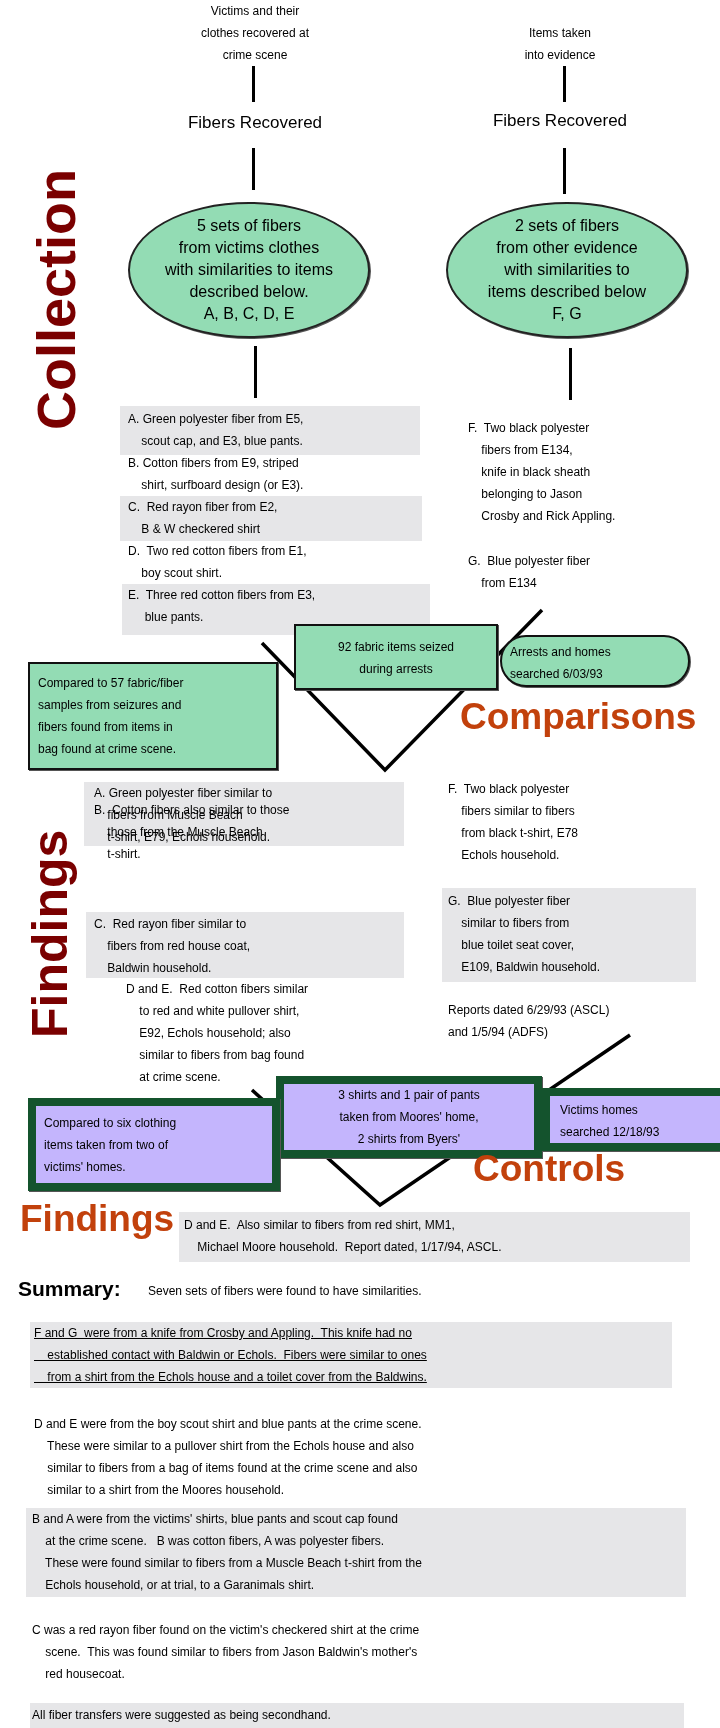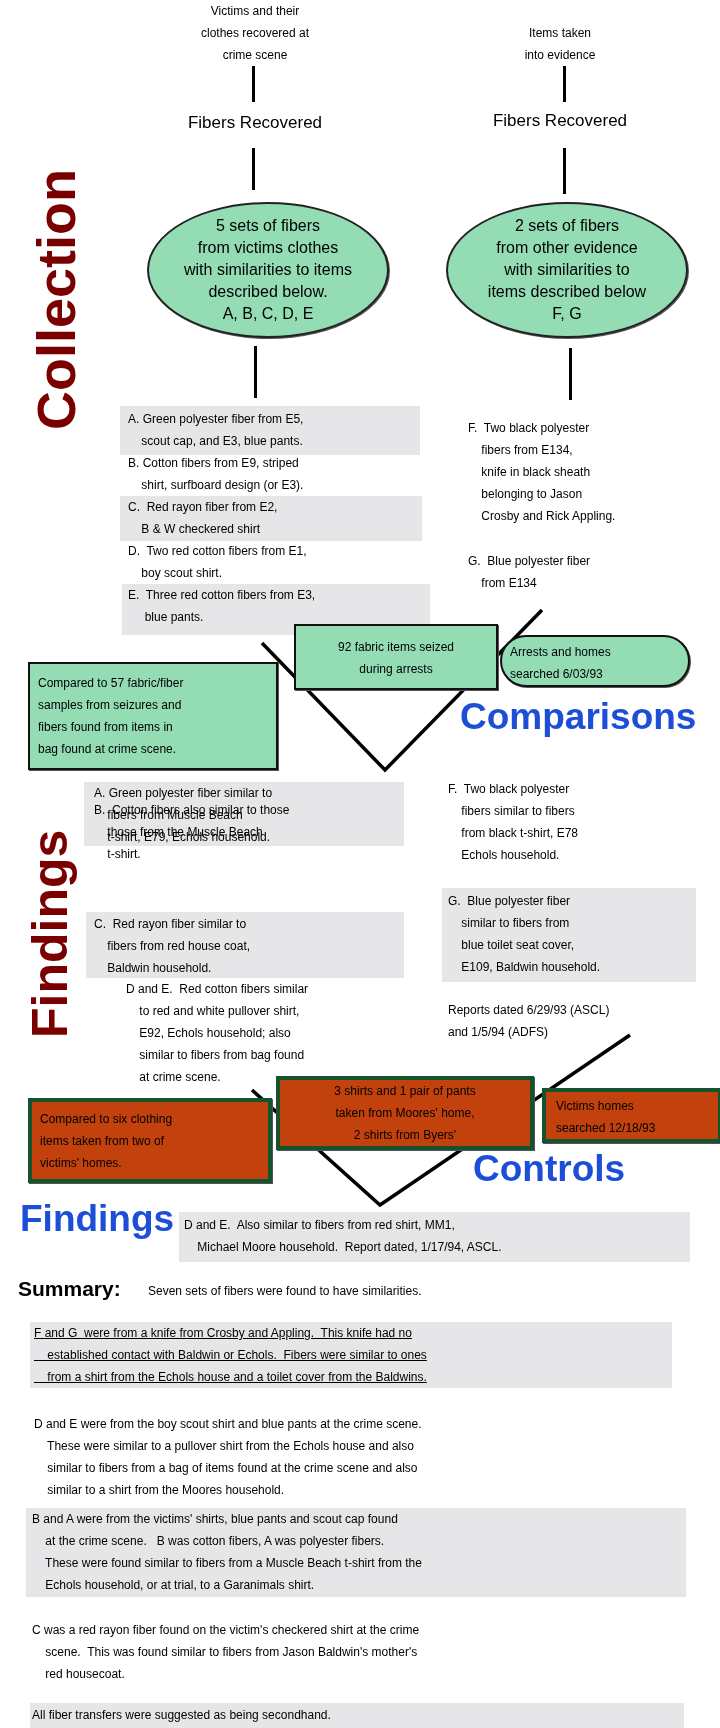--- a/index.html
+++ b/index.html
@@ -3,23 +3,23 @@
 <meta charset="utf-8">
 <style>
   html, body { margin:0; padding:0; background:#ffffff; }
   body { width:720px; height:1728px; position:relative; overflow:hidden;
          font-family:"Liberation Sans", sans-serif; color:#000; }
   .abs { position:absolute; }
   .t { font-size:12px; line-height:22px; white-space:pre; }
   .ctr { text-align:center; }
   .gray { background:#e6e6e8; }
   .green { background:#93dcb4; border:2px solid #111; box-shadow:1px 1px 0 #555; }
-  .pink { background:#c2410c; border:4px solid #14532d; box-shadow:1px 1px 0 #555; }
+  .pink { background:#c4b5fd; border:8px solid #14532d; box-shadow:1px 1px 0 #555; }
   .vline { position:absolute; width:3px; background:#000; }
-  .hdr { color:#1d4ed8; font-weight:bold; }
+  .hdr { color:#c2410c; font-weight:bold; }
   .vlabel { position:absolute; color:#7a0000; font-weight:bold; font-size:52px;
             transform:rotate(-90deg); transform-origin:left top; white-space:nowrap; line-height:52px; }
   .ellipse { position:absolute; background:#93dcb4; border:2px solid #222; border-radius:50%;
              display:flex; align-items:center; justify-content:center; text-align:center;
              font-size:16px; line-height:22px; white-space:pre; box-shadow:1px 1px 0 #555; }
   svg.lines { position:absolute; left:0; top:0; }
 </style>
 </head>
 <body>
 
@@ -40,21 +40,21 @@
 crime scene</div>
 <div class="abs t ctr" style="left:460px; top:22px; width:200px;">Items taken
 into evidence</div>
 <div class="vline" style="left:252px; top:66px; height:36px;"></div>
 <div class="vline" style="left:563px; top:66px; height:36px;"></div>
 <div class="abs t ctr" style="left:150px; top:112px; width:210px; font-size:17px;">Fibers Recovered</div>
 <div class="abs t ctr" style="left:460px; top:110px; width:200px; font-size:17px;">Fibers Recovered</div>
 <div class="vline" style="left:252px; top:148px; height:42px;"></div>
 <div class="vline" style="left:563px; top:148px; height:46px;"></div>
 
-<div class="ellipse" style="left:147px; top:202px; width:238px; height:132px;"><span>5 sets of fibers
+<div class="ellipse" style="left:128px; top:202px; width:238px; height:132px;"><span>5 sets of fibers
 from victims clothes
 with similarities to items
 described below.
 A, B, C, D, E</span></div>
 <div class="ellipse" style="left:446px; top:202px; width:238px; height:132px;"><span>2 sets of fibers
 from other evidence
 with similarities to
 items described below
 F, G</span></div>
 

